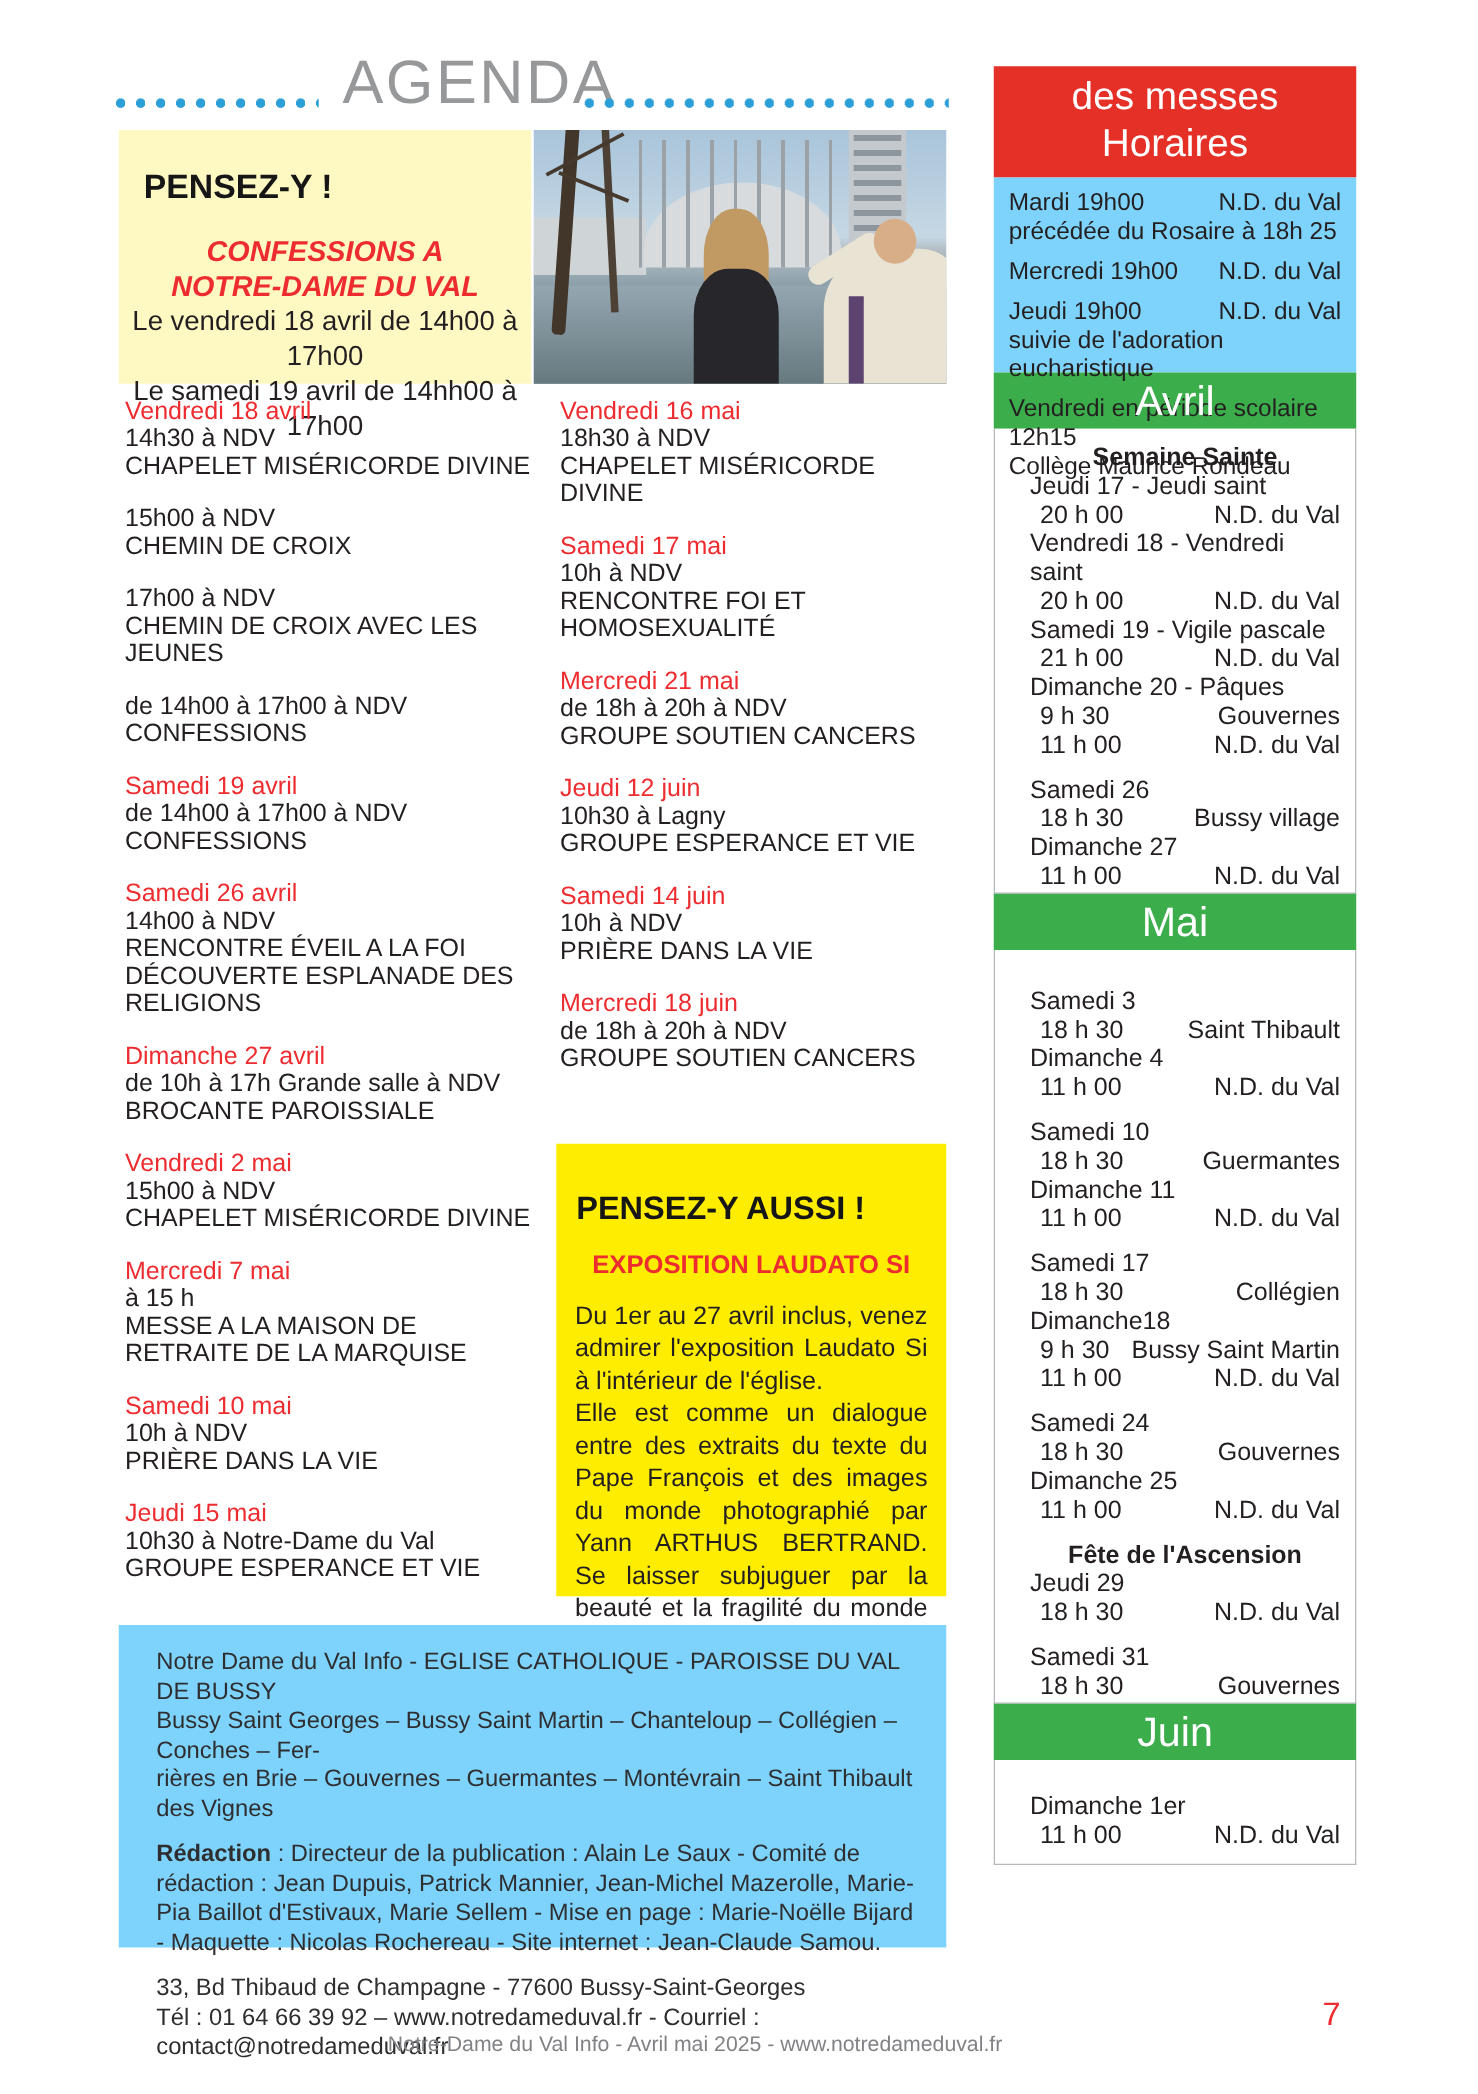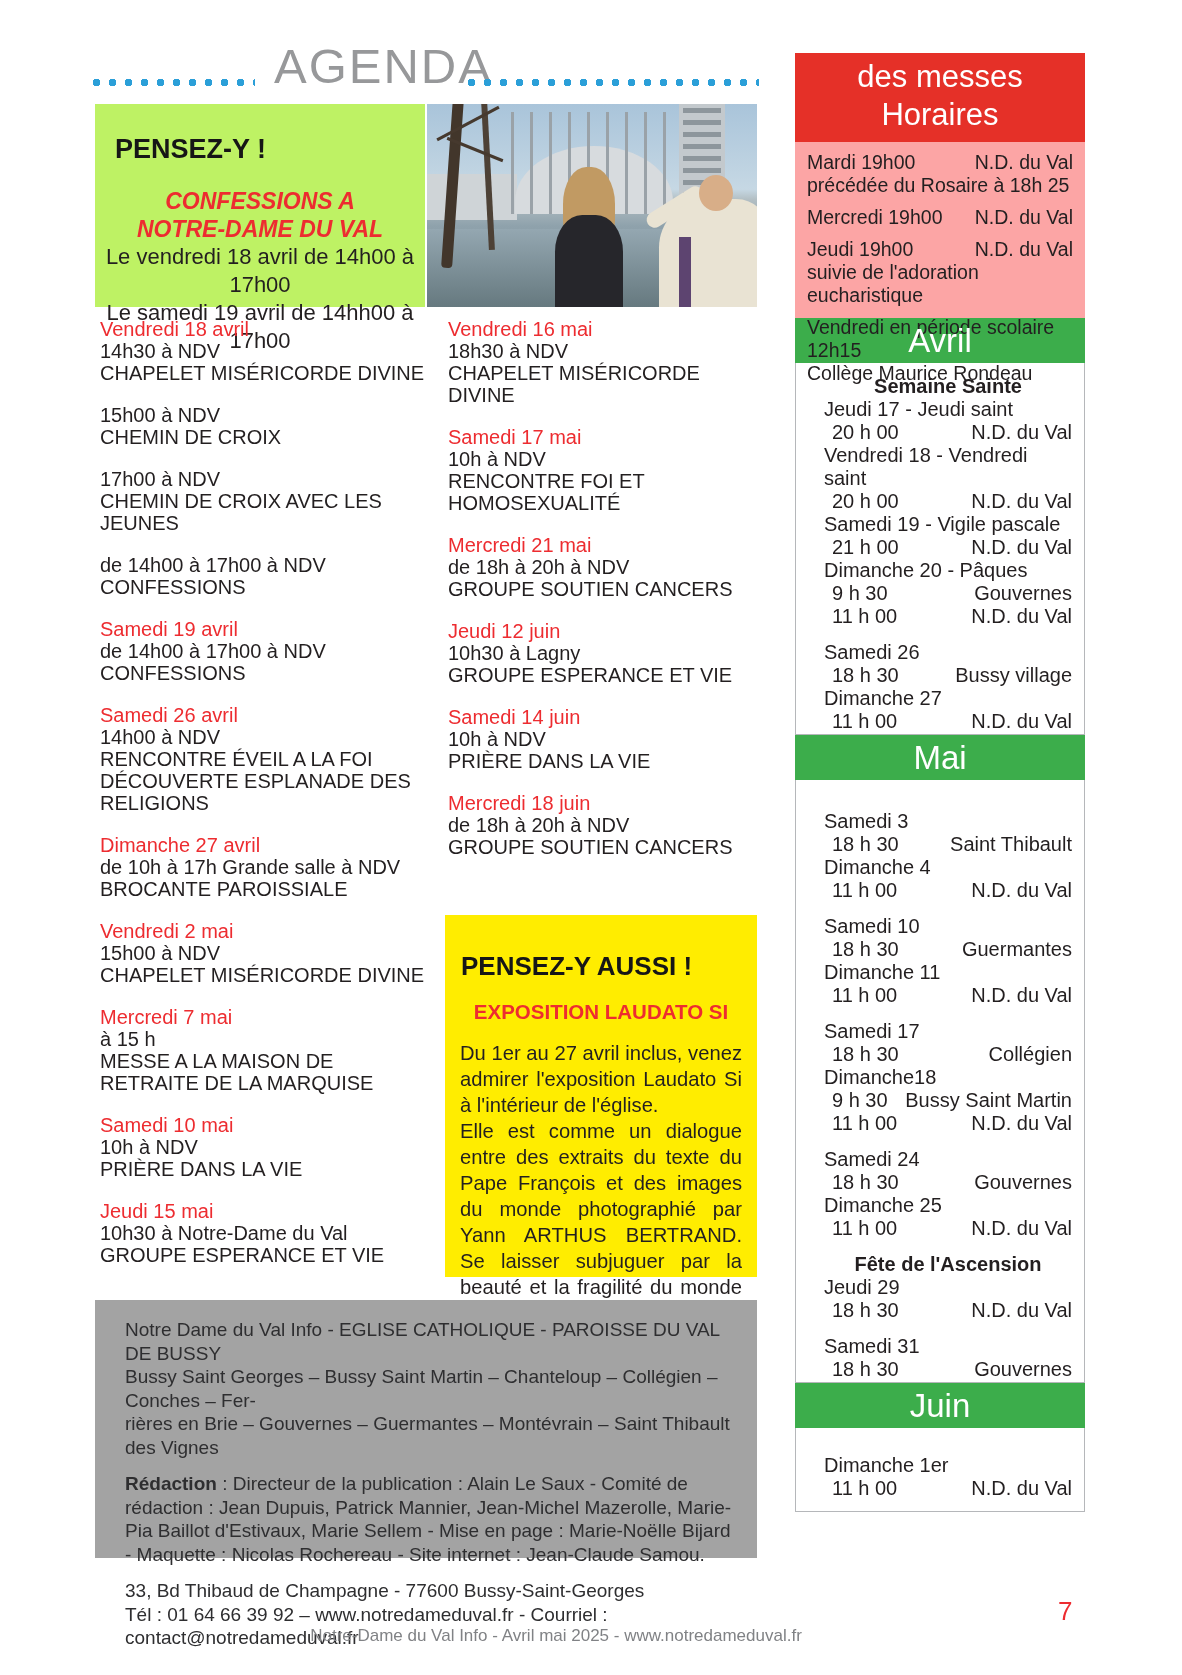--- a/index.html
+++ b/index.html
@@ -10,21 +10,21 @@
   .agenda-title { position:absolute; left:274px; top:38px; font-size:49px; font-weight:400;
                   color:#97989a; letter-spacing:2px; }
   .dots { position:absolute; top:78px; height:9px; background-repeat:repeat-x;
           background-size:16px 9px;
           background-image:radial-gradient(circle at 4.5px 4.5px, #2b9fd8 3.6px, rgba(0,0,0,0) 3.9px); }
   .dots-left  { left:92px;  width:163px; }
   .dots-right { left:467px; width:292px; }
 
   
   .box1 { position:absolute; left:95px; top:104px; width:330px; height:203px;
-          background:#bef264; text-align:center; box-sizing:border-box; }
+          background:#fef9c3; text-align:center; box-sizing:border-box; }
   .box1-title { text-align:left; padding:30px 0 0 20px; font-size:27px; font-weight:bold; color:#161616; }
   .box1-sub { margin-top:22px; color:#ed2c30; font-weight:bold; font-style:italic;
               font-size:23px; line-height:28px; }
   .box1-line { font-size:22px; line-height:28px; }
 
   
   .photo { position:absolute; left:427px; top:104px; width:330px; height:203px; overflow:hidden;
            background:linear-gradient(180deg,#a9c4da 0%,#c6d8e4 42%,#b3bfc4 47%,#8fa2ac 60%,#72858f 100%); }
   .ph-building { position:absolute; left:88px; top:42px; width:158px; height:68px;
                  background:#d7dbde; border-radius:55% 55% 0 0 / 90% 90% 0 0; }
@@ -65,30 +65,30 @@
   
   .box2 { position:absolute; left:445px; top:915px; width:312px; height:362px;
           background:#ffed00; box-sizing:border-box; }
   .box2-title { padding:36px 0 0 16px; font-size:26px; font-weight:bold; color:#161616; }
   .box2-sub { margin-top:18px; text-align:center; color:#ed2c30; font-weight:bold; font-size:20.5px; }
   .box2-text { margin:16px 15px 0 15px; font-size:20.2px; line-height:26px; text-align:justify; }
   .box2-text p { margin:0; }
 
   
   .infobox { position:absolute; left:95px; top:1300px; width:662px; height:258px;
-             background:#a3a3a3; box-sizing:border-box; padding:18px 20px 0 30px;
+             background:#7dd3fc; box-sizing:border-box; padding:18px 20px 0 30px;
              font-size:19px; line-height:23.5px; color:#2e2e30; }
   .info-p { margin:0 0 13px 0; }
   .info-p:last-child { margin-bottom:0; }
 
   
   .sidebar { position:absolute; left:795px; top:53px; width:290px; }
   .sb-red { height:89px; background:#e53028; color:#fff; text-align:center;
             font-size:31px; line-height:38px; padding-top:5px; box-sizing:border-box; }
-  .sb-pink { height:176px; background:#fca5a5; padding:9px 12px 0 12px; box-sizing:border-box;
+  .sb-pink { height:156px; background:#7dd3fc; padding:9px 12px 0 12px; box-sizing:border-box;
              font-size:19.5px; line-height:23px; }
   .mass { margin-bottom:9px; }
   .mass-main { display:flex; justify-content:space-between; }
   .sb-month { height:45px; background:#3cad4b; color:#fff; text-align:center;
               font-size:33px; line-height:45px; }
   .sb-white { border:1px solid #b5b7ba; border-top:none; box-sizing:border-box;
               font-size:20px; line-height:23px; padding:12px 12px 0 28px; background:#fff; }
   #sb-avril { height:372px; padding-top:12px; }
   #sb-mai   { height:603px; padding-top:30px; }
   #sb-juin  { height:84px; padding-top:26px; }

